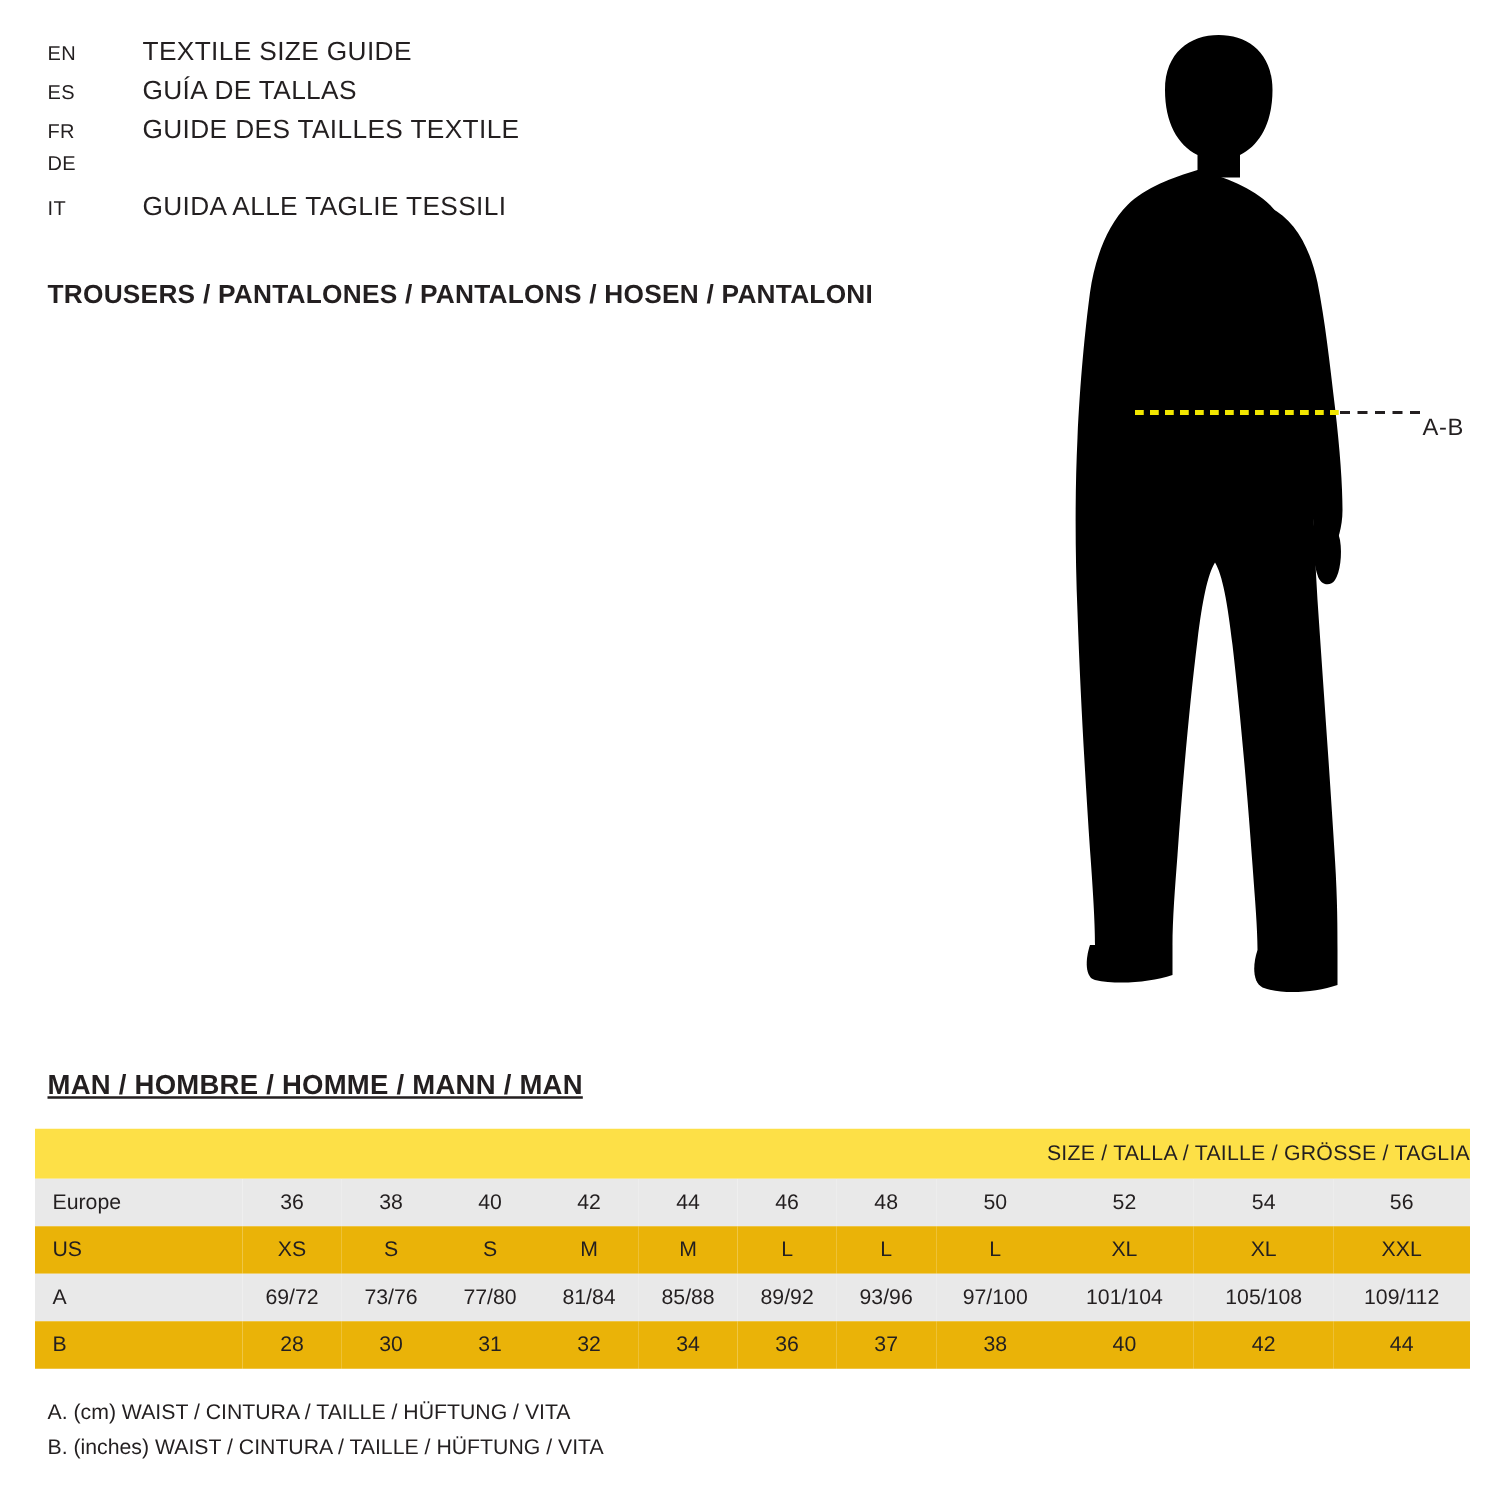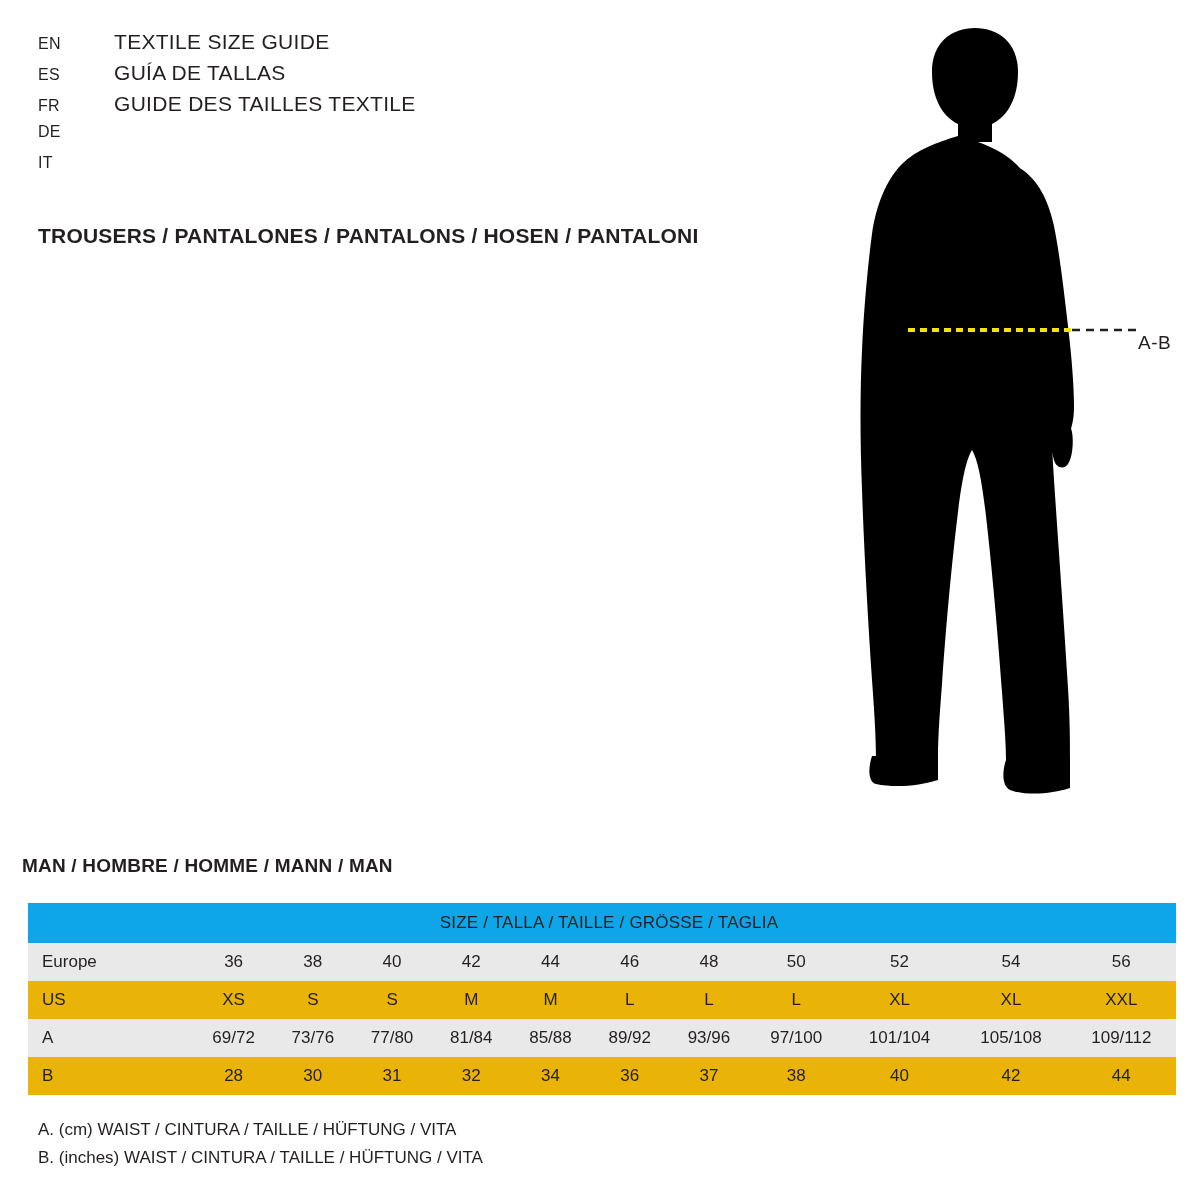--- a/index.html
+++ b/index.html
@@ -73,42 +73,43 @@
     left: 318px;
     top: 312px;
     font-size: 19px;
     color: #231f20;
     letter-spacing: 0.5px;
   }
 
   
   .section-title {
     position: absolute;
-    left: 22px;
+    left: 38px;
     top: 855px;
-    font-size: 19px;
+    font-size: 22px;
     font-weight: bold;
     color: #231f20;
     letter-spacing: 0.2px;
     text-transform: uppercase;
+    text-decoration: underline;
   }
 
   .size-table {
     position: absolute;
     left: 28px;
     top: 903px;
     width: 1148px;
     border-collapse: collapse;
     font-size: 17px;
     color: #231f20;
   }
   .size-table tr.head-row td {
-    background: #0ea5e9;
+    background: #fde047;
     font-weight: normal;
-    text-align: center;
+    text-align: right;
     padding: 7px 0 7px 14px;
     font-size: 17px;
     letter-spacing: 0.2px;
   }
   .size-table td {
     padding: 6px 2px;
     text-align: center;
     height: 26px;
   }
   .size-table td.rowlabel {
@@ -151,20 +152,21 @@
     </div>
     <div class="lang-row">
       <span class="lang-code">FR</span>
       <span class="lang-text">GUIDE DES TAILLES TEXTILE</span>
     </div>
     <div class="lang-row">
       <span class="lang-code">DE</span>
     </div>
     <div class="lang-row">
       <span class="lang-code">IT</span>
+      <span class="lang-text">GUIDA ALLE TAGLIE TESSILI</span>
     </div>
   </div>
 
   <div class="subject-line">TROUSERS / PANTALONES / PANTALONS / HOSEN / PANTALONI</div>
 
   <div class="figure-wrap">
     <svg class="figure-svg" width="380" height="790" viewBox="0 0 380 790">
 
       <path fill="#000000" d="M112 52 C112 22 132 8 155 8 C178 8 198 22 198 52 C198 78 188 96 172 104 L172 122 L138 122 L138 104 C122 96 112 78 112 52 Z"></path>
 

